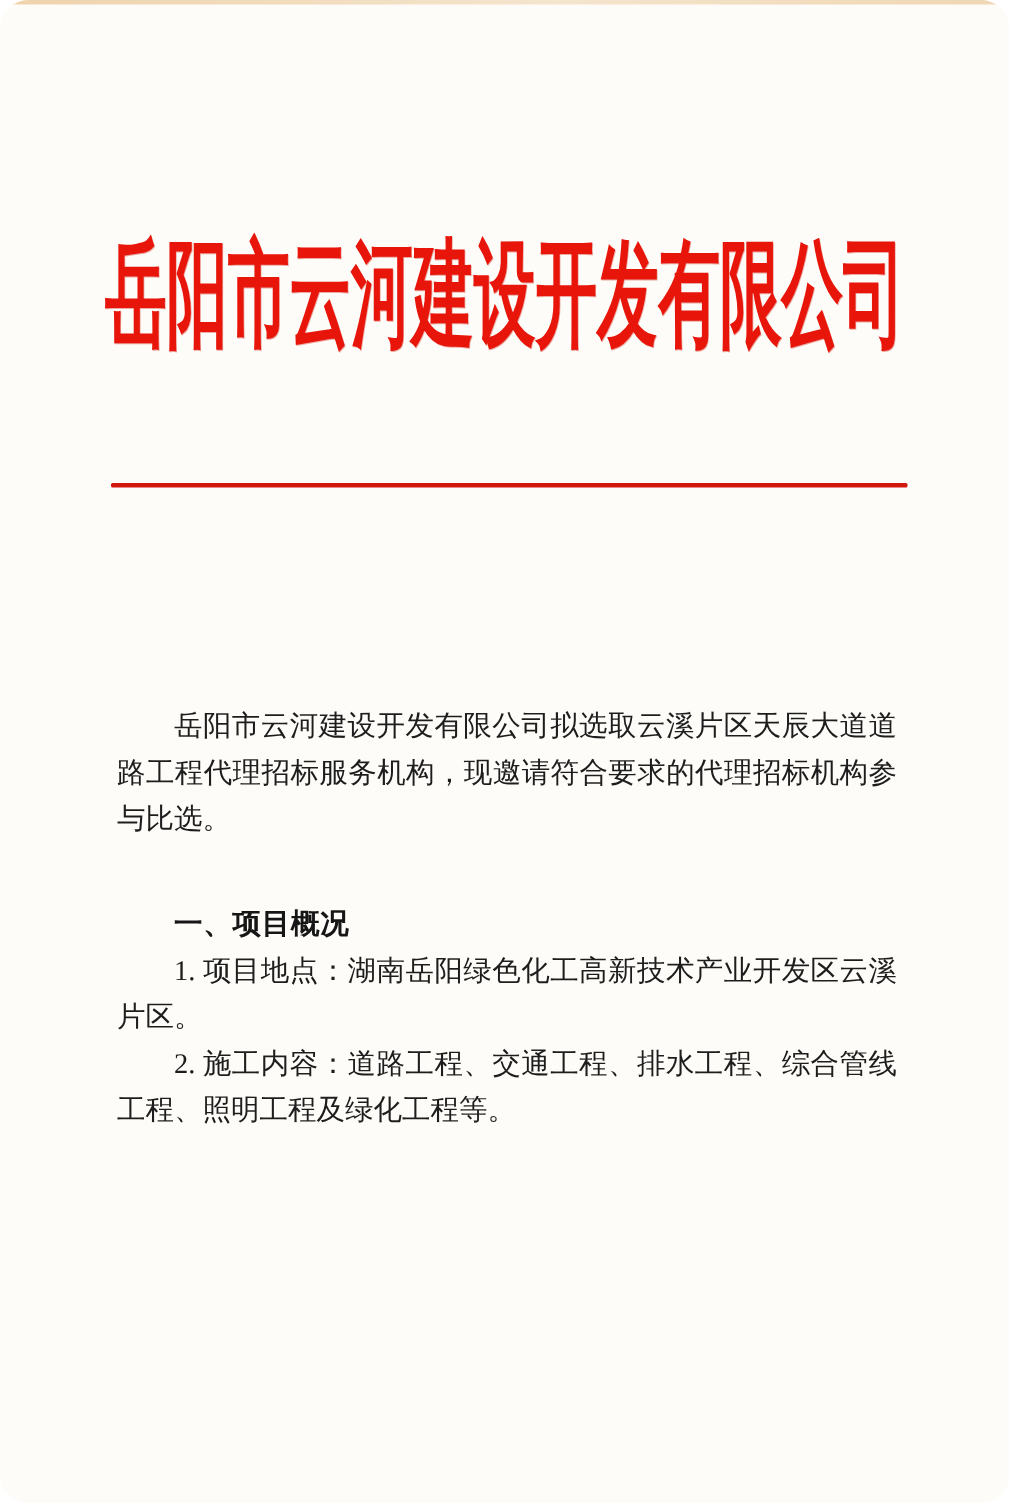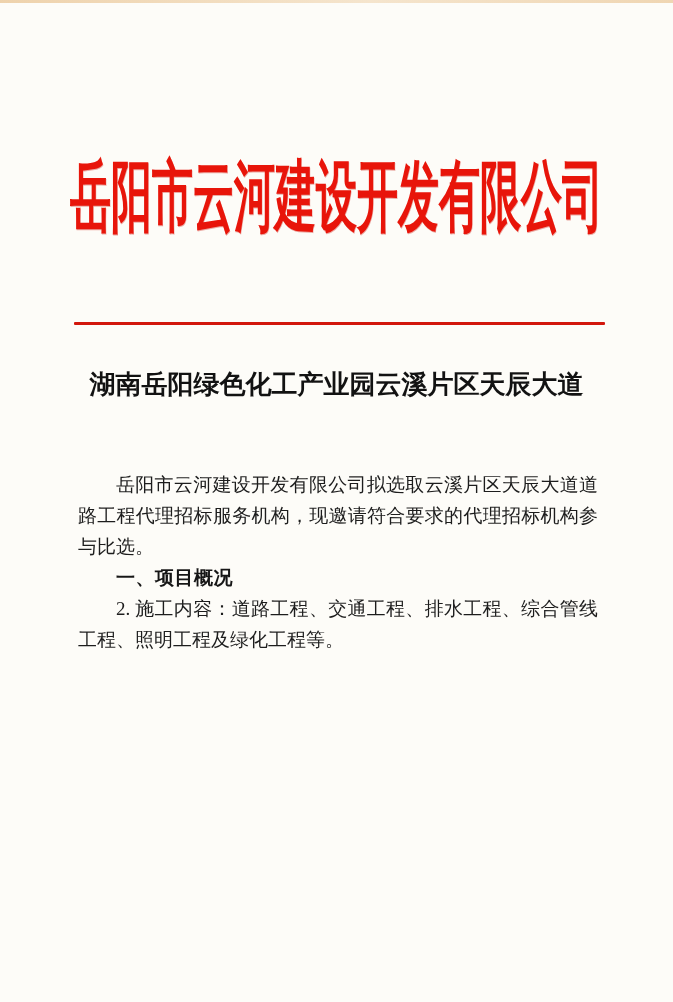--- a/index.html
+++ b/index.html
@@ -8,20 +8,21 @@
     background: #ffffff;
   }
   .page {
     position: relative;
     width: 673px;
     height: 1002px;
     margin: 0 auto;
     background: #fdfcf8;
     overflow: hidden;
     font-family: "Liberation Serif", serif;
+    border-radius: 19px;
   }
   
   .scan-edge {
     position: absolute;
     top: 0; left: 0; right: 0;
     height: 3px;
     background: linear-gradient(90deg,
       rgba(226,176,110,0.55) 0%,
       rgba(230,185,125,0.35) 55%,
       rgba(226,176,110,0.5) 100%);
@@ -79,38 +80,39 @@
   }
   .doc-body p {
     margin: 0;
     text-indent: 2em;
   }
   .doc-body .heading {
     font-weight: 700;
     font-family: "Liberation Sans", sans-serif;
     letter-spacing: 0.5px;
     color: #161616;
+    margin-top: 39px;
   }
 </style>
 </head>
 <body>
 
 <div class="page">
 
   <div class="scan-edge"></div>
 
   <div class="company-title">
     <span class="stretch">岳阳市云河建设开发有限公司</span>
   </div>
 
   <div class="divider"></div>
 
   <h1 class="doc-title">
-    <span class="line">湖南岳阳绿色化工产业园云溪片区天辰大道</span>
   </h1>
 
   <div class="doc-body">
     <p>岳阳市云河建设开发有限公司拟选取云溪片区天辰大道道路工程代理招标服务机构，现邀请符合要求的代理招标机构参与比选。</p>
     <p class="heading">一、项目概况</p>
+    <p>1. 项目地点：湖南岳阳绿色化工高新技术产业开发区云溪片区。</p>
     <p>2. 施工内容：道路工程、交通工程、排水工程、综合管线工程、照明工程及绿化工程等。</p>
   </div>
 
 </div>
 
 </body></html>

